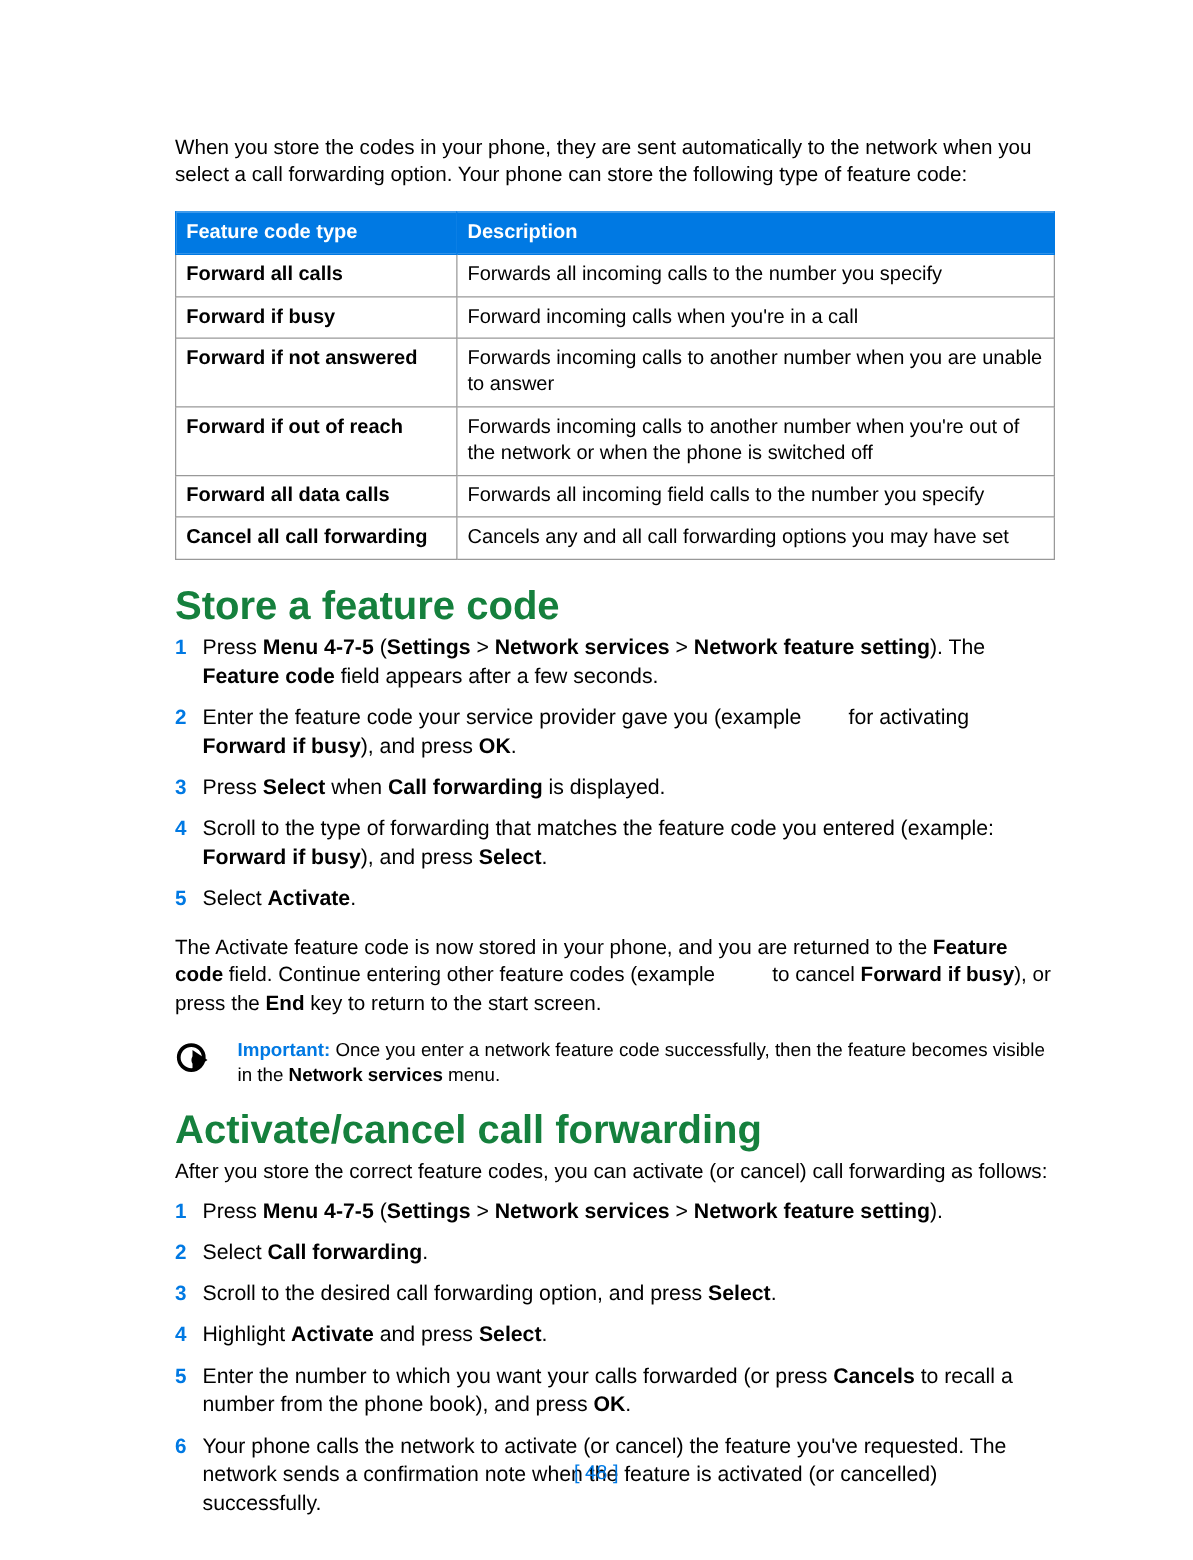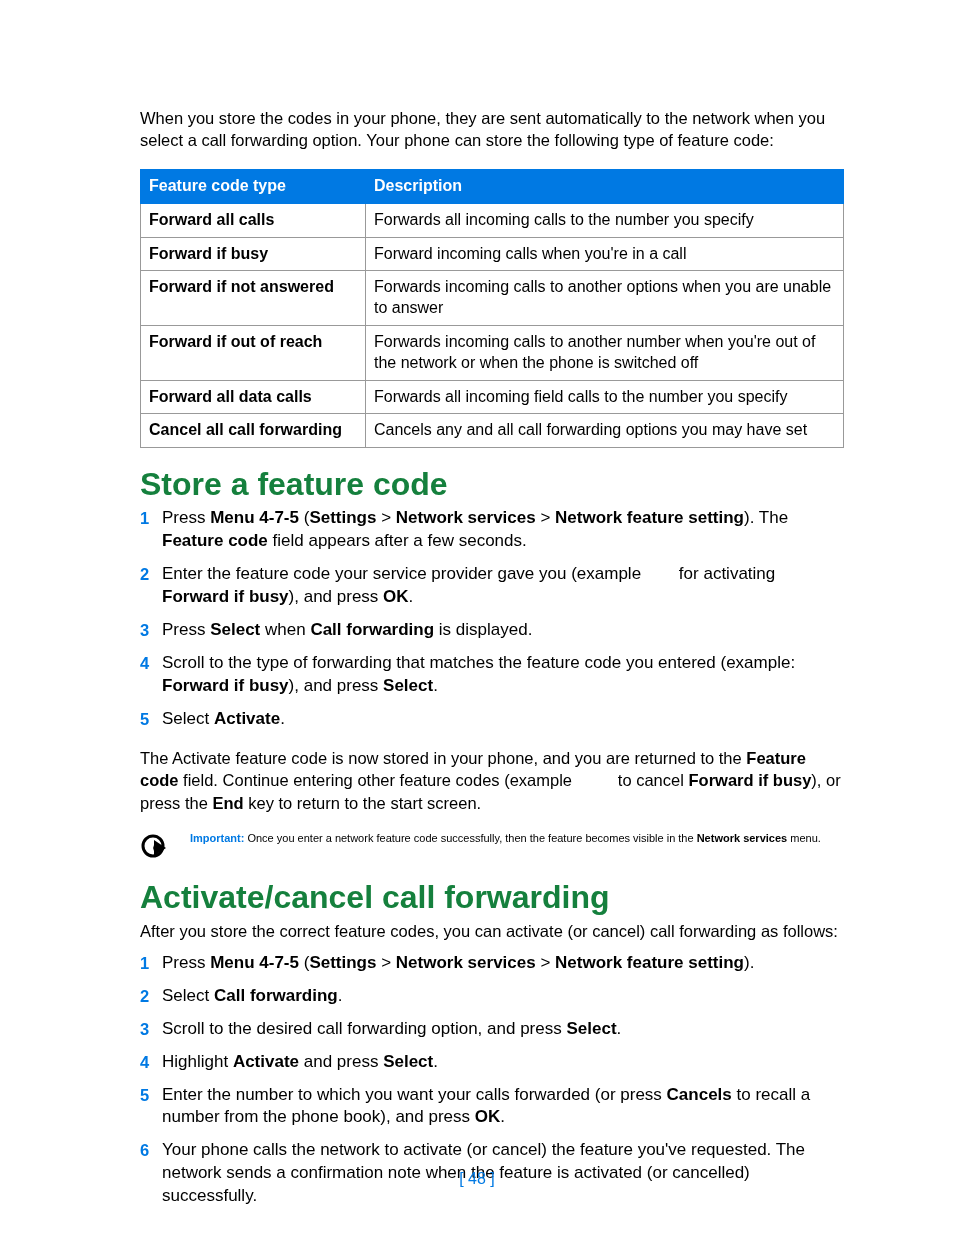--- a/index.html
+++ b/index.html
@@ -83,21 +83,21 @@
     display: flex;
     align-items: flex-start;
     margin: 6px 0 14px 0;
   }
   .callout .icon {
     flex: 0 0 50px;
     padding-top: 2px;
   }
   .callout .text {
     flex: 1;
-    font-size: 11px;
+    font-size: 15px;
     line-height: 1.35;
   }
   .important-label {
     color: #0079e3;
     font-weight: bold;
   }
   .page-num {
     position: absolute;
     bottom: 60px;
     left: 0;
@@ -126,21 +126,21 @@
       <tr>
           <td class="type">Forward all calls</td>
           <td>Forwards all incoming calls to the number you specify</td>
         </tr>
       <tr>
           <td class="type">Forward if busy</td>
           <td>Forward incoming calls when you're in a call</td>
         </tr>
       <tr>
           <td class="type">Forward if not answered</td>
-          <td>Forwards incoming calls to another options when you are unable to answer</td>
+          <td>Forwards incoming calls to another number when you are unable to answer</td>
         </tr>
       <tr>
           <td class="type">Forward if out of reach</td>
           <td>Forwards incoming calls to another number when you're out of the network or when the phone is switched off</td>
         </tr>
       <tr>
           <td class="type">Forward all data calls</td>
           <td>Forwards all incoming field calls to the number you specify</td>
         </tr>
       <tr>

